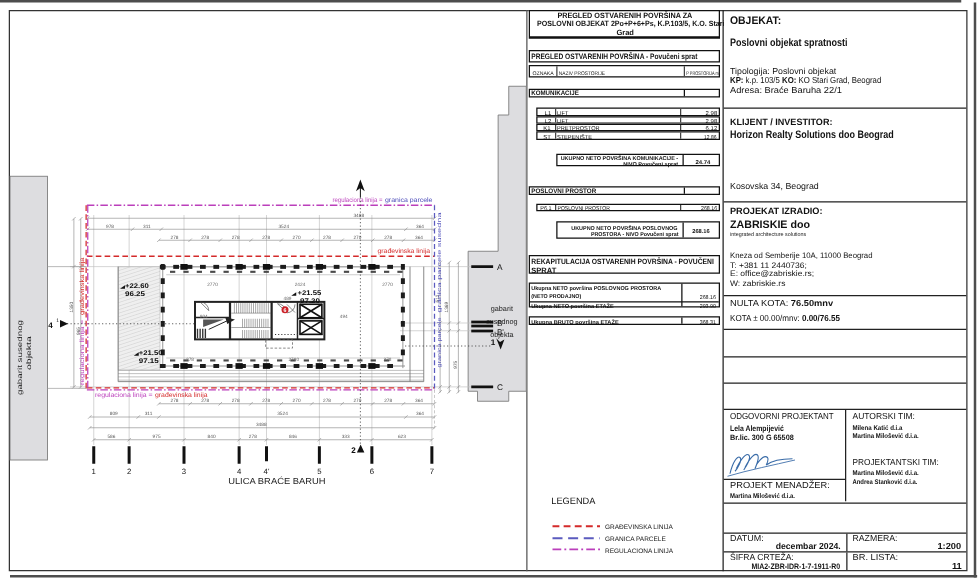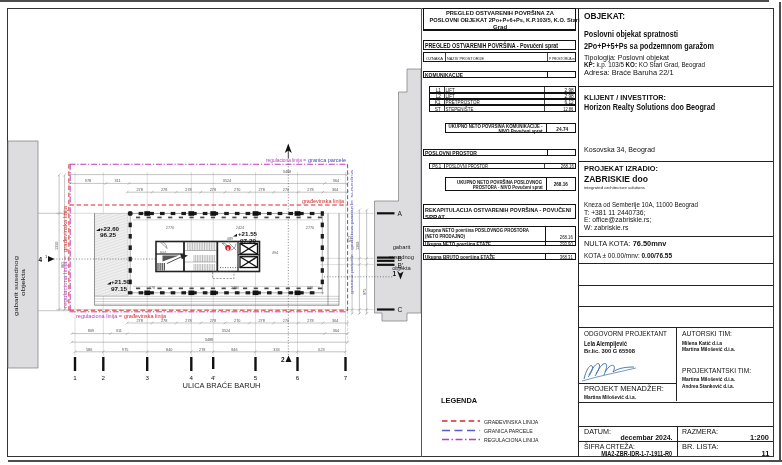--- a/index.html
+++ b/index.html
@@ -743,21 +743,21 @@
 <i style="position:absolute;left:121px;top:0;bottom:0;border-left:0.9px solid #111;"></i>
 <div style="position:absolute;left:1.5px;top:1.1px;white-space:nowrap;">
         <span id="tq6" class="cx" style="font-size:4.5px;font-weight:bold;transform:scaleX(1.009);">Ukupna BRUTO površina ETAŽE</span>
       </div>
 <div style="position:absolute;right:1.8px;top:1.1px;white-space:nowrap;">
         <span id="tq7" class="cx" style="font-size:4.5px;transform:scaleX(0.944);">368.31</span>
       </div>
     </div>
 
 <div style="position:absolute;left:441px;top:396px;width:130px;">
-<div style="font-weight:bold;font-size:7.4px;color:#111;">LEGENDA</div>
+<div style="font-weight:normal;font-size:7.4px;color:#111;">LEGENDA</div>
 <svg width="130" height="46" style="position:absolute;left:0;top:17px;">
 <line x1="1" y1="8" x2="39" y2="8" stroke="#d42a2a" stroke-width="1.6" stroke-dasharray="5.5 3.4"></line>
 <text x="43" y="10.5" font-size="5.2" fill="#222">GRAĐEVINSKA LINIJA</text>
 <line x1="1" y1="17.5" x2="39" y2="17.5" stroke="#5b5bbf" stroke-width="1.6" stroke-dasharray="8 4.5"></line>
 <text x="43" y="20" font-size="5.2" fill="#222">GRANICA PARCELE</text>
 <line x1="1" y1="26.5" x2="39" y2="26.5" stroke="#bb3fbb" stroke-width="1.4" stroke-dasharray="7 2.5 1.5 2.5"></line>
 <text x="43" y="29" font-size="5.2" fill="#222">REGULACIONA LINIJA</text>
 </svg>
     </div>
 
@@ -774,23 +774,20 @@
 <div style="position:absolute;left:579.0px;top:425.8px;width:194.39999999999998px;height:0.9px;background:#222;"></div>
 <div style="position:absolute;left:579.0px;top:441.3px;width:194.39999999999998px;height:0.9px;background:#222;"></div>
 
 <div style="position:absolute;left:579.0px;top:8px;width:194.39999999999998px;height:77.6px;">
       <div style="position:absolute;left:5px;top:2.5px;white-space:nowrap;">
         <span id="o1" class="cx" style="font-size:8.8px;font-weight:bold;transform:scaleX(0.946);">OBJEKAT:</span>
       </div>
       <div style="position:absolute;left:5px;top:21px;white-space:nowrap;">
         <span id="o2" class="cx" style="font-size:8.7px;font-weight:bold;transform:scaleX(0.829);">Poslovni objekat spratnosti</span>
       </div>
-      <div style="position:absolute;left:5px;top:32.5px;white-space:nowrap;">
-        <span id="o3" class="cx" style="font-size:8.7px;font-weight:bold;transform:scaleX(0.832);">2Po+P+5+Ps sa podzemnom garažom</span>
-      </div>
       <div style="position:absolute;left:5px;top:45.5px;white-space:nowrap;">
         <span id="o4" class="cx" style="font-size:7px;transform:scaleX(1.005);">Tipologija:  Poslovni objekat</span>
       </div>
       <div style="position:absolute;left:5px;top:53.1px;white-space:nowrap;">
         <span id="o5" class="cx" style="font-size:7px;transform:scaleX(0.891);"><b>KP:</b> k.p. 103/5 <b>KO:</b> KO Stari Grad, Beograd</span>
       </div>
       <div style="position:absolute;left:5px;top:60.7px;white-space:nowrap;">
         <span id="o6" class="cx" style="font-size:7px;transform:scaleX(1.060);">Adresa:  Braće Baruha 22/1</span>
       </div>
     </div>

